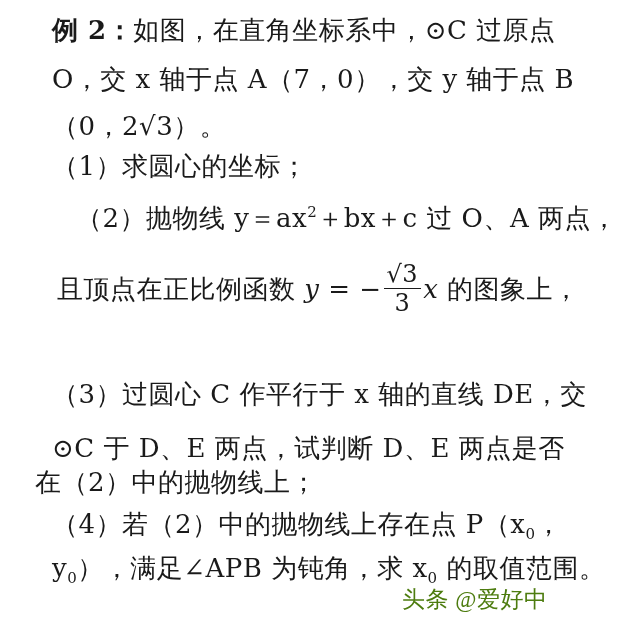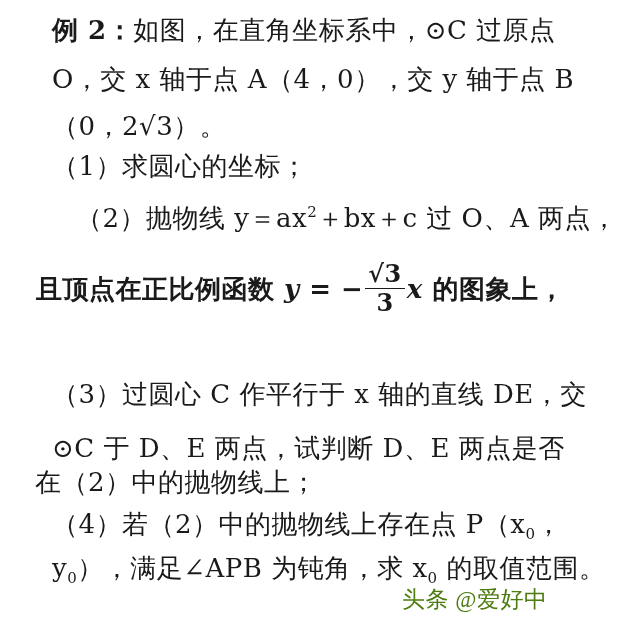--- a/index.html
+++ b/index.html
@@ -32,33 +32,33 @@
   </style>
 </head>
 <body>
 
 <div class="doc">
 
   <div class="line" style="left:52px; top:14px;">
     <span class="bold">例 2：</span><span>如图，在直角坐标系中，⊙C 过原点</span>
   </div>
 
-  <div class="line" style="left:52px; top:63px;">O，交 x 轴于点 A（4，0），交 y 轴于点 B</div>
+  <div class="line" style="left:52px; top:63px;">O，交 x 轴于点 A（7，0），交 y 轴于点 B</div>
 
   <div class="line" style="left:52px; top:110px;">
     <span>（0，2</span><span>√3</span><span>）。</span>
   </div>
 
   <div class="line" style="left:52px; top:150px;">（1）求圆心的坐标；</div>
 
   <div class="line" style="left:52px; top:196px;margin-left:24px;">
     <span>（2）抛物线 y＝ax</span><sup>2</sup><span>＋bx＋c 过 O、A 两点，</span>
   </div>
 
-  <div class="line" style="left:36px; top:262px;font-weight:bold;">
+  <div class="line" style="left:57px; top:262px;">
     <span>且顶点在正比例函数 </span><span class="ital">y = −</span><span class="frac" style="position:relative; top:-2px;"><span class="num">√3</span><span class="den">3</span></span><span class="ital">x</span><span> 的图象上，</span>
   </div>
 
 
   <div class="line" style="left:52px; top:378px;text-align:center;">（3）过圆心 C 作平行于 x 轴的直线 DE，交</div>
 
   <div class="line" style="left:52px; top:432px;">⊙C 于 D、E 两点，试判断 D、E 两点是否</div>
 
   <div class="line" style="left:35px; top:466px;">在（2）中的抛物线上；</div>
 

